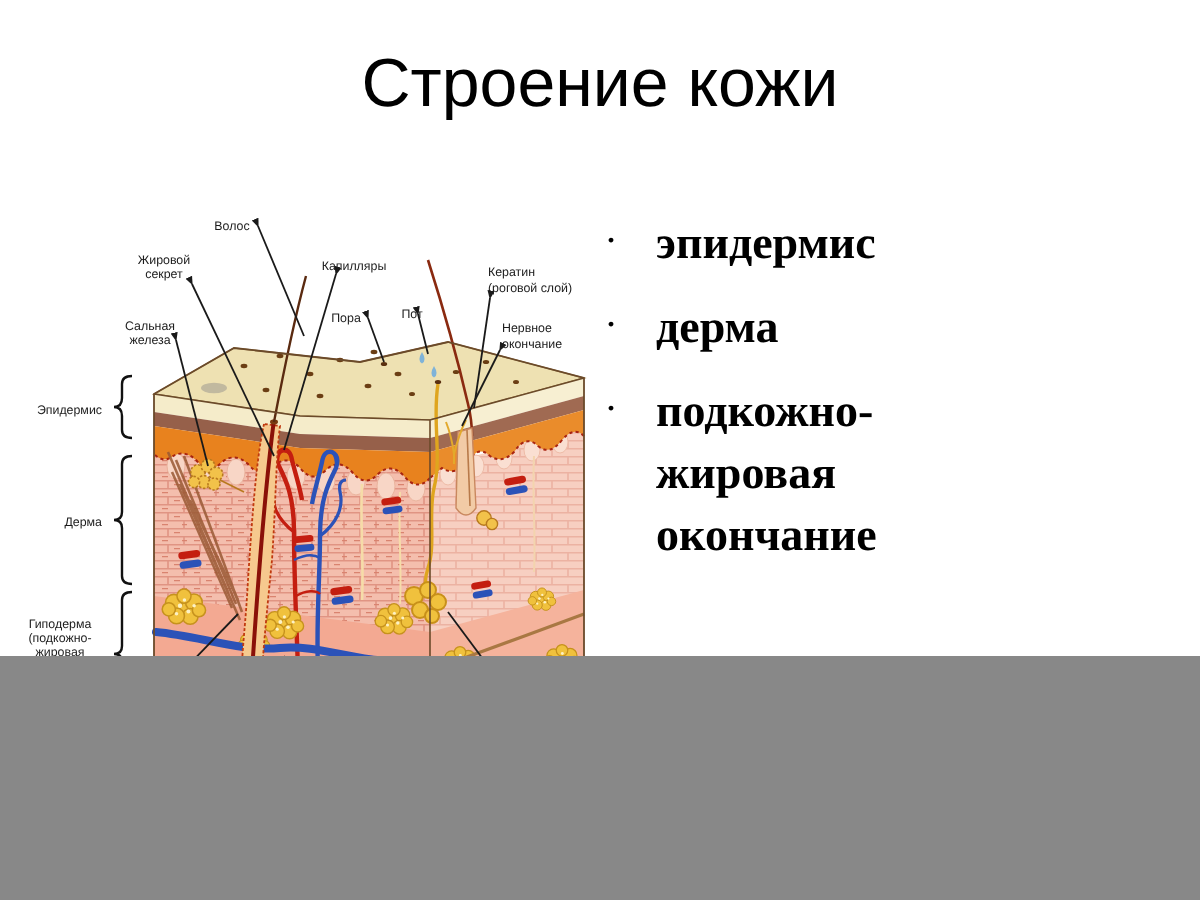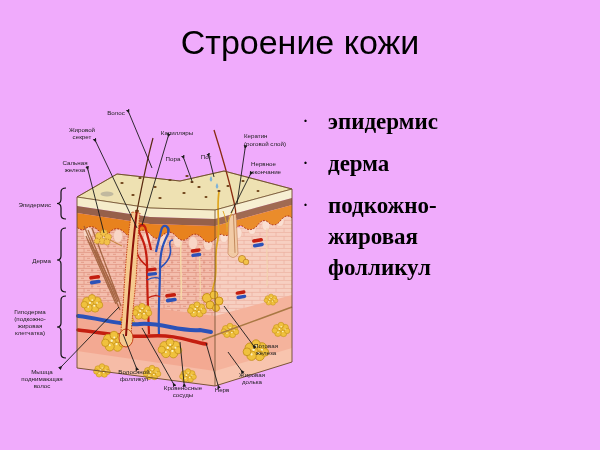--- a/index.html
+++ b/index.html
@@ -1,16 +1,16 @@
 <!DOCTYPE html>
 <html><head>
 <meta charset="utf-8">
 <style>
   html,body{margin:0;padding:0;background:#888;}
-  .slide{position:relative;width:600px;height:450px;background:#f0abfc;overflow:hidden;
+  .slide{position:relative;width:600px;height:328px;background:#ffffff;overflow:hidden;
          font-family:"Liberation Sans",sans-serif;}
   .title{position:absolute;top:22px;left:0;width:600px;text-align:center;
          font-size:34px;line-height:40px;color:#000;font-family:"Liberation Sans",sans-serif;}
   .diagram-svg{position:absolute;left:0;top:0;width:600px;height:450px;}
   .bullets{position:absolute;left:303px;top:106px;width:230px;}
   .bullet-item{display:flex;gap:17px;margin-bottom:11px;
        font-family:"Liberation Serif",serif;font-weight:bold;font-size:23px;line-height:31px;color:#000;}
   .bullet-marker{flex:0 0 8px;font-size:15px;line-height:31px;color:#000;}
   .bullet-text{width:160px;}
   svg text{font-family:"Liberation Sans",sans-serif;fill:#1c1c1c;}
@@ -319,17 +319,17 @@
     <div class="bullet-item">
       <span class="bullet-marker">·</span>
       <span class="bullet-text">эпидермис</span>
     </div>
     <div class="bullet-item">
       <span class="bullet-marker">·</span>
       <span class="bullet-text">дерма</span>
     </div>
     <div class="bullet-item">
       <span class="bullet-marker">·</span>
-      <span class="bullet-text">подкожно-жировая фолликул</span>
+      <span class="bullet-text">подкожно-жировая окончание</span>
     </div>
   </div>
 
 </div>
 
 </body></html>

